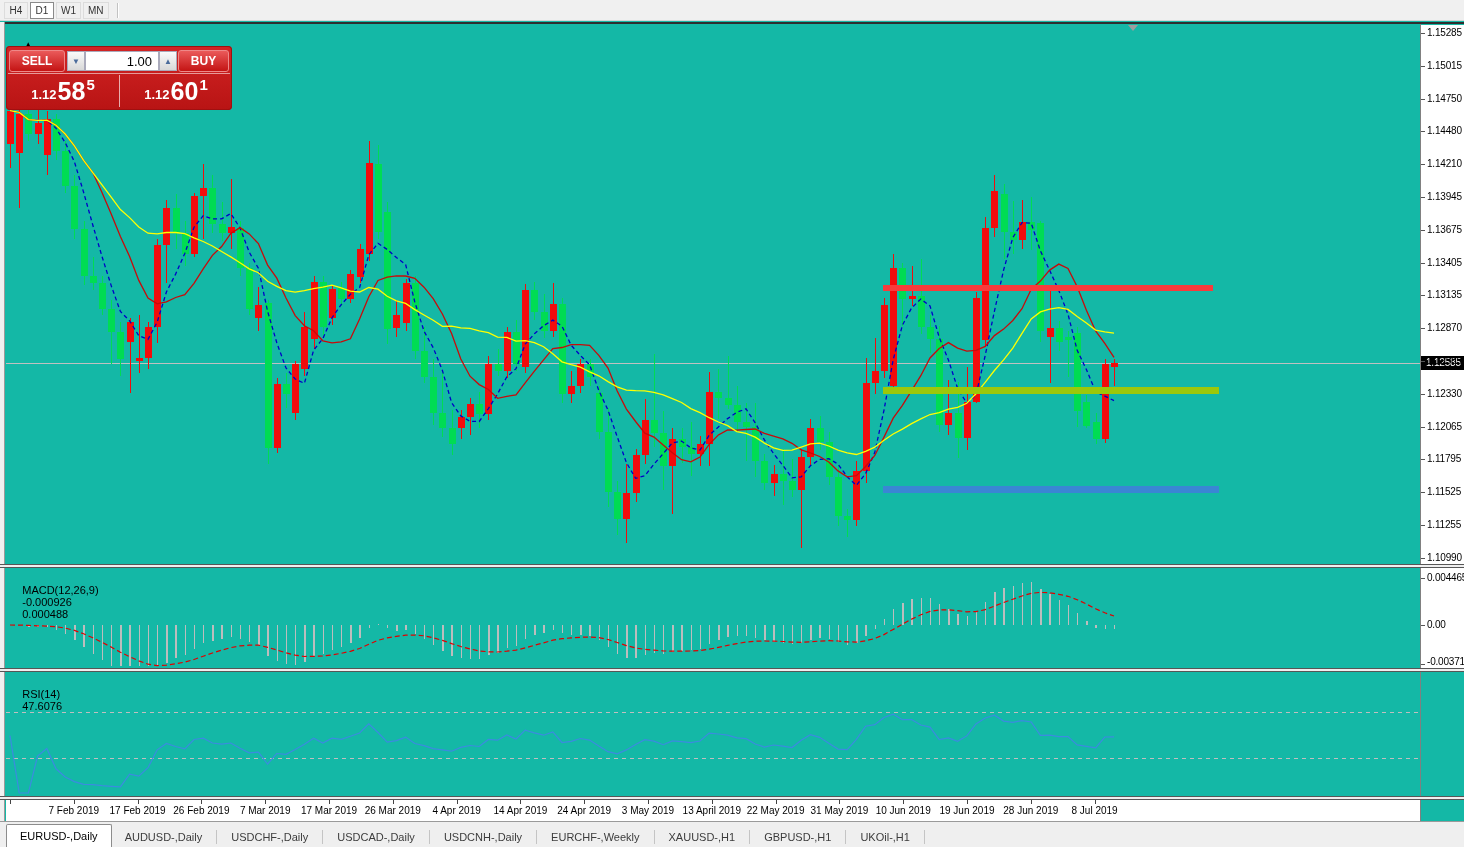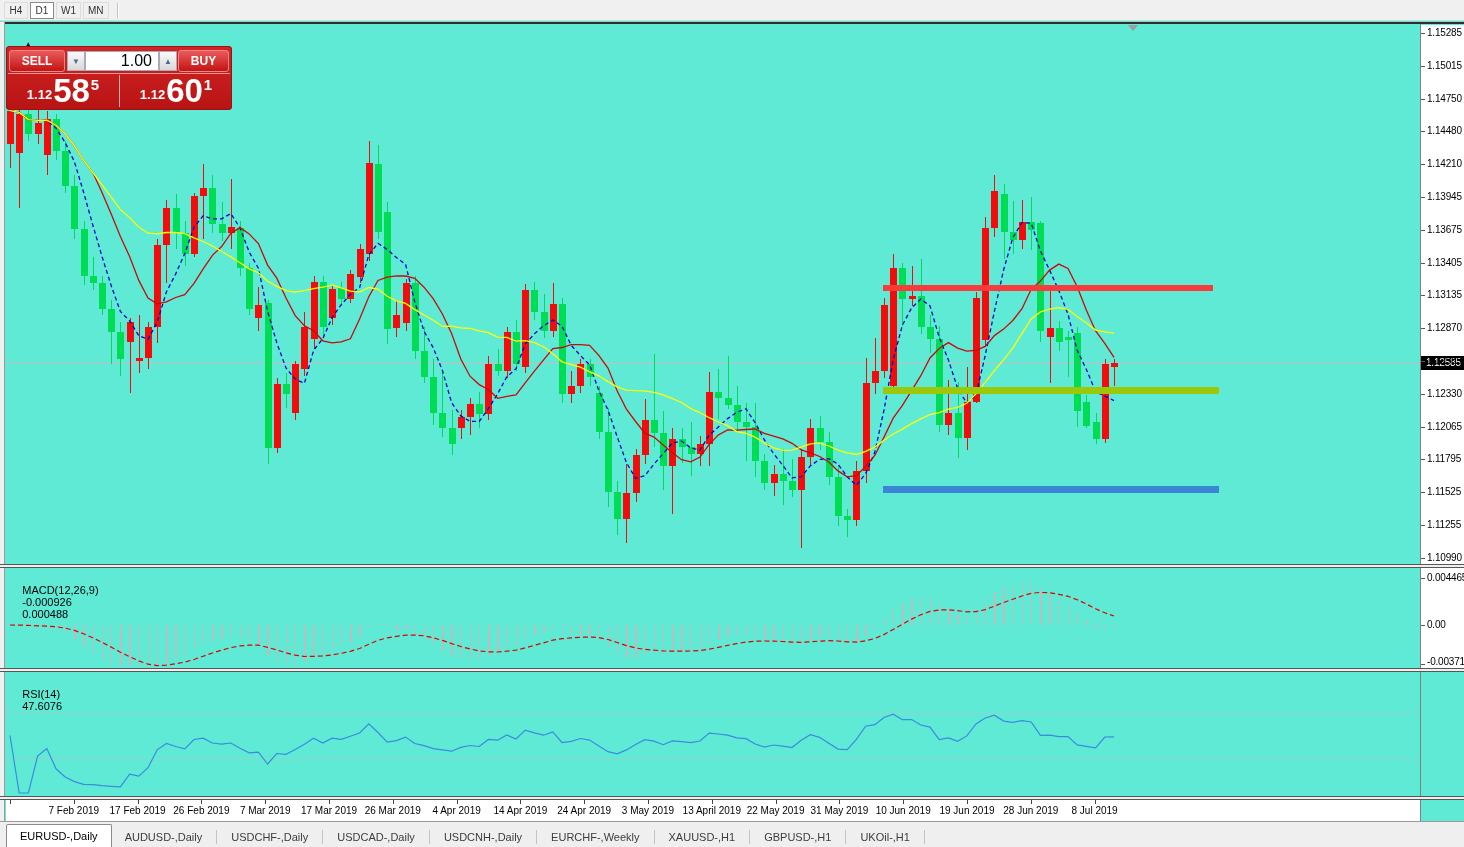--- a/index.html
+++ b/index.html
@@ -1,17 +1,17 @@
 <!DOCTYPE html>
 <html><head>
 <meta charset="utf-8">
 <style>
   html,body{margin:0;padding:0;background:#F0F0F0;}
   *{box-sizing:border-box;}
-  .window{position:relative;width:1464px;height:847px;background:#5eead4;font-family:"Liberation Sans",sans-serif;overflow:hidden;text-decoration:underline;}
+  .window{position:relative;width:1464px;height:847px;background:#14b8a6;font-family:"Liberation Sans",sans-serif;overflow:hidden;text-decoration:underline;}
   
   .toolbar{position:absolute;left:0;top:0;width:1464px;height:21px;background:#F0F0F0;border-bottom:1px solid #D5D5D5;display:flex;align-items:center;padding-left:4px;}
   .tfbtn{height:17px;min-width:24px;padding:0 4px;margin-right:2px;display:flex;align-items:center;justify-content:center;
          font-size:10px;color:#333;border:1px solid #DCDCDC;background:#F0F0F0;cursor:default;}
   .tfbtn.active{background:#FFFFFF;border:1px solid #8A8A8A;}
   .tf-groove{width:2px;height:15px;border-left:1px solid #C2C2C2;border-right:1px solid #FFFFFF;margin-left:6px;}
   
   .chart-top-border{position:absolute;left:5px;top:22px;width:1459px;height:2px;background:#2E2E2E;}
   .left-edge{position:absolute;left:0;top:22px;width:5px;height:800px;background:#F0F0F0;border-right:1px solid #9A9A9A;}
   .axis-sep{position:absolute;left:1420px;top:24px;width:1px;height:797px;background:#808080;}
@@ -22,26 +22,26 @@
   .chart-title span{margin-right:3px;}
   .shift-marker{position:absolute;left:1128px;top:25px;width:0;height:0;border-left:5px solid transparent;border-right:5px solid transparent;border-top:6px solid #9E9E9E;z-index:4;}
   
   .trade-panel{position:absolute;left:6px;top:46px;width:226px;height:64px;background:linear-gradient(#D22424,#B81414);border-radius:4px;z-index:6;box-shadow:0 0 0 1px #A01010 inset;}
   .tp-btn{position:absolute;top:4px;height:22px;background:linear-gradient(#EA5A5A,#C41414);border:1px solid #E88;border-radius:3px;color:#FFF;font-size:12px;font-weight:600;display:flex;align-items:center;justify-content:center;cursor:pointer;}
   .tp-sell{left:3px;width:56px;}
   .tp-buy{left:172px;width:51px;}
   .tp-spin{position:absolute;top:5px;width:18px;height:20px;background:linear-gradient(#FAFAFA,#D8D8D8);border:1px solid #AAB;color:#4A6B9B;font-size:8px;display:flex;align-items:center;justify-content:center;cursor:pointer;}
   .tp-spin-dn{left:61px;}
   .tp-spin-up{left:153px;}
-  .tp-vol{position:absolute;left:79px;top:5px;width:74px;height:20px;border:1px solid #AAB;background:#FFF;color:#000;font-size:16px;text-align:right;padding-right:6px;font-family:"Liberation Sans",sans-serif;}
+  .tp-vol{position:absolute;left:79px;top:5px;width:74px;height:20px;border:1px solid #AAB;background:#FFF;color:#000;font-size:13px;text-align:right;padding-right:6px;font-family:"Liberation Sans",sans-serif;}
   .tp-split{position:absolute;left:113px;top:29px;width:1px;height:32px;background:rgba(255,255,255,0.65);}
   .tp-hline{position:absolute;left:2px;top:27px;width:222px;height:1px;background:rgba(255,255,255,0.55);}
   .tp-price{position:absolute;top:28px;width:112px;height:34px;color:#FFF;display:flex;align-items:flex-end;justify-content:center;padding-bottom:2px;}
   .tp-price .pfx{font-size:13px;font-weight:700;margin-bottom:4px;}
-  .tp-price .big{font-size:33px;font-weight:700;line-height:30px;margin:0 1px;}
+  .tp-price .big{font-size:25px;font-weight:700;line-height:30px;margin:0 1px;}
   .tp-price .sup{font-size:15px;font-weight:700;margin-bottom:13px;}
   .tp-price-sell{left:1px;}
   .tp-price-buy{left:114px;}
   
   .axis-col{position:absolute;left:1421px;width:43px;background:#FFF;overflow:visible;}
   .ylbl{position:absolute;left:6px;font-size:10px;color:#000;white-space:nowrap;letter-spacing:-0.2px;}
   .ytick{position:absolute;left:0;width:4px;height:1px;background:#555;}
   .price-box{position:absolute;left:0px;width:43px;height:14px;background:#000;color:#FFF;font-size:10px;line-height:14px;padding-left:5px;letter-spacing:-0.2px;}
   
   .ind-label{position:absolute;font-size:11px;color:#000;z-index:3;white-space:pre;}

